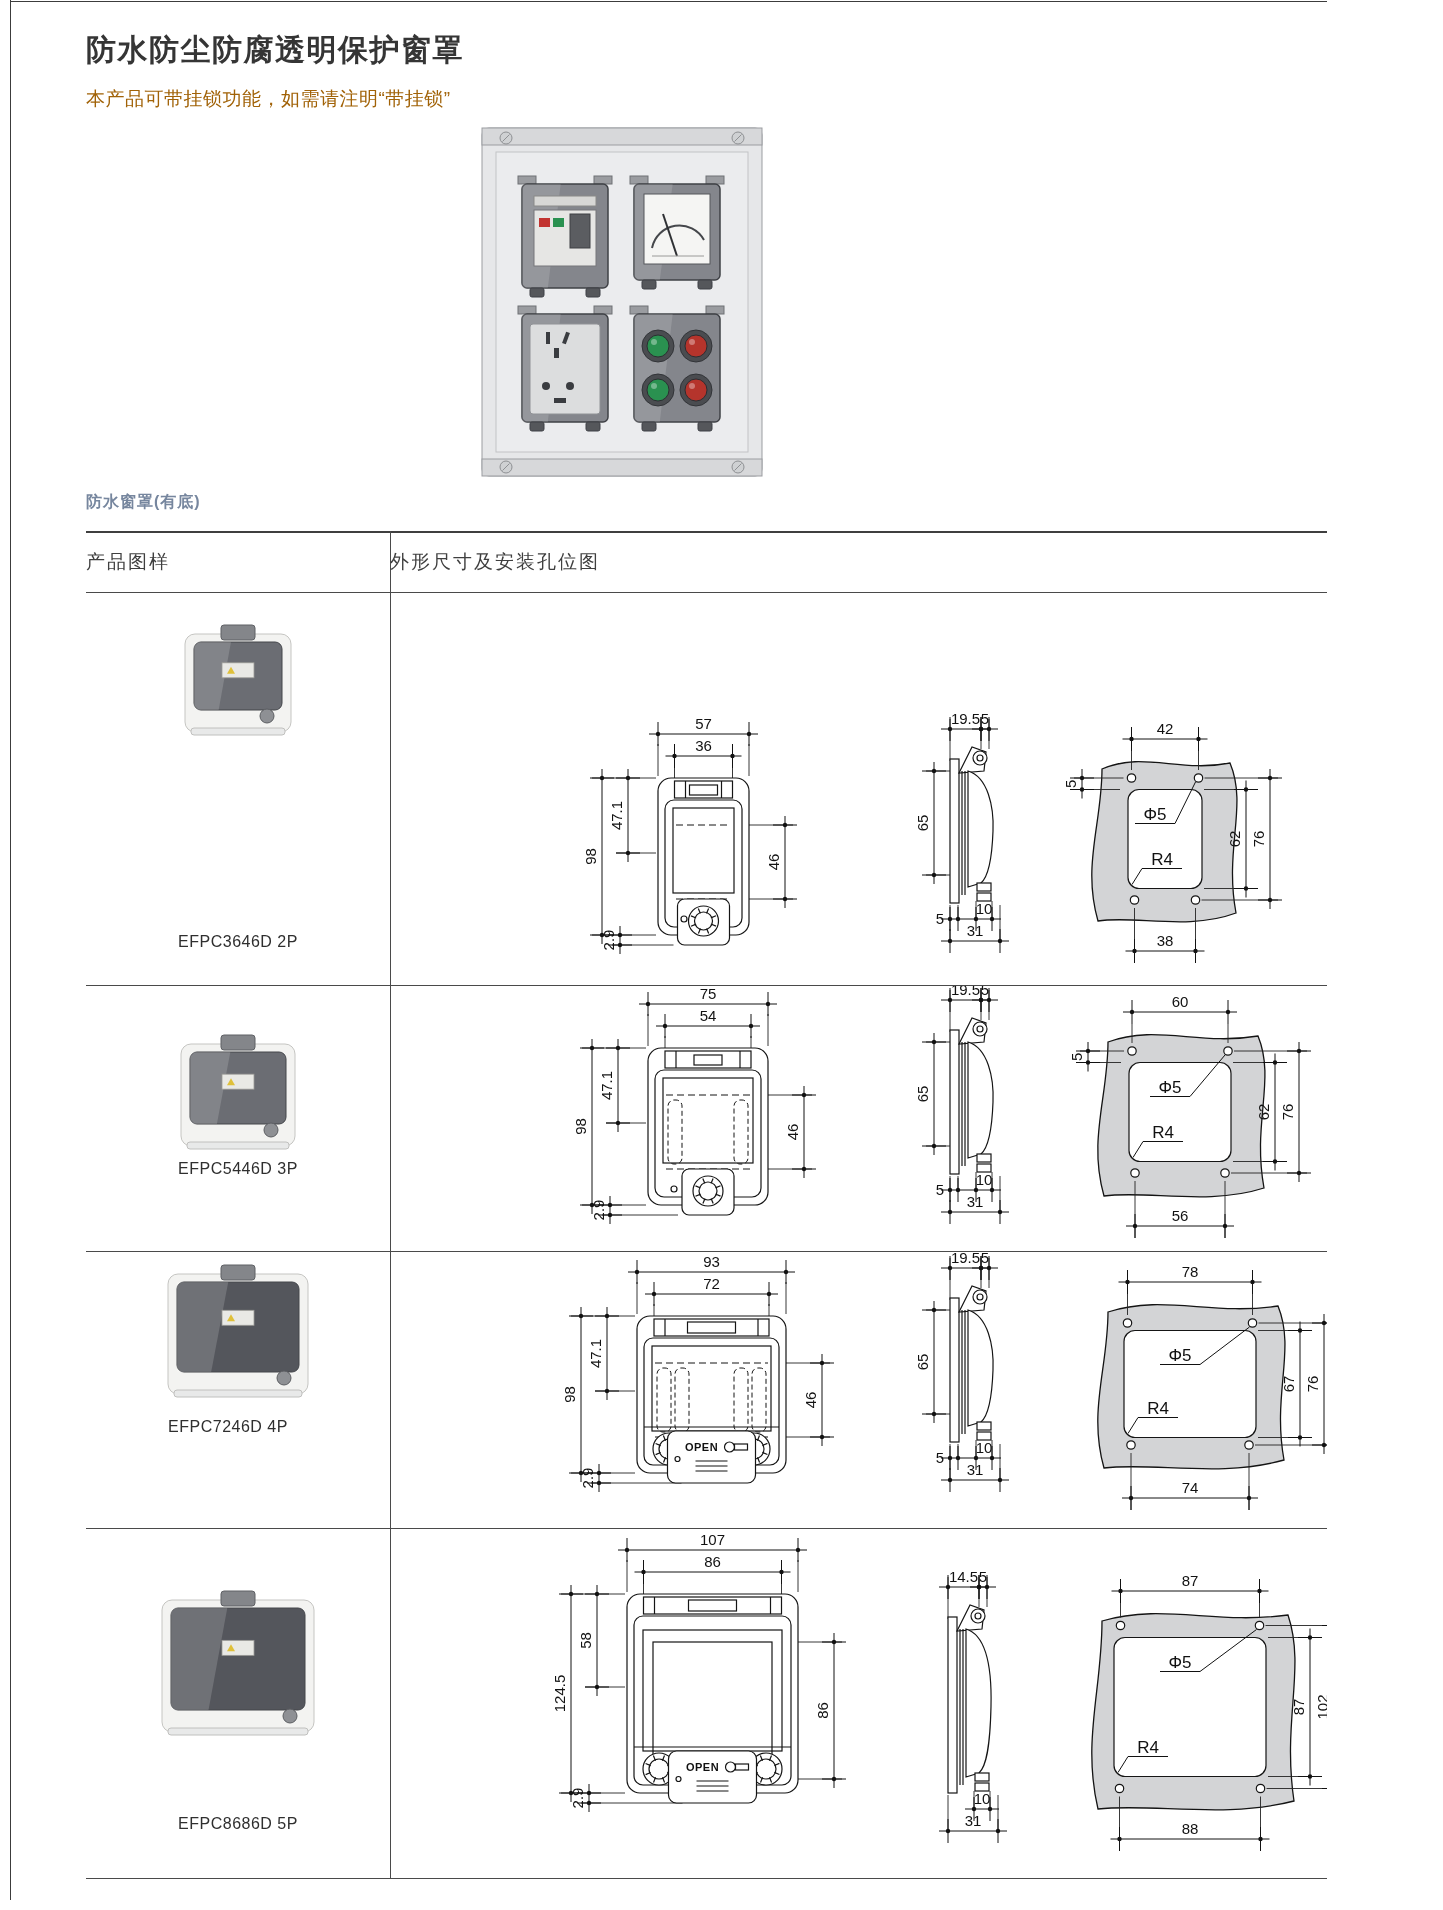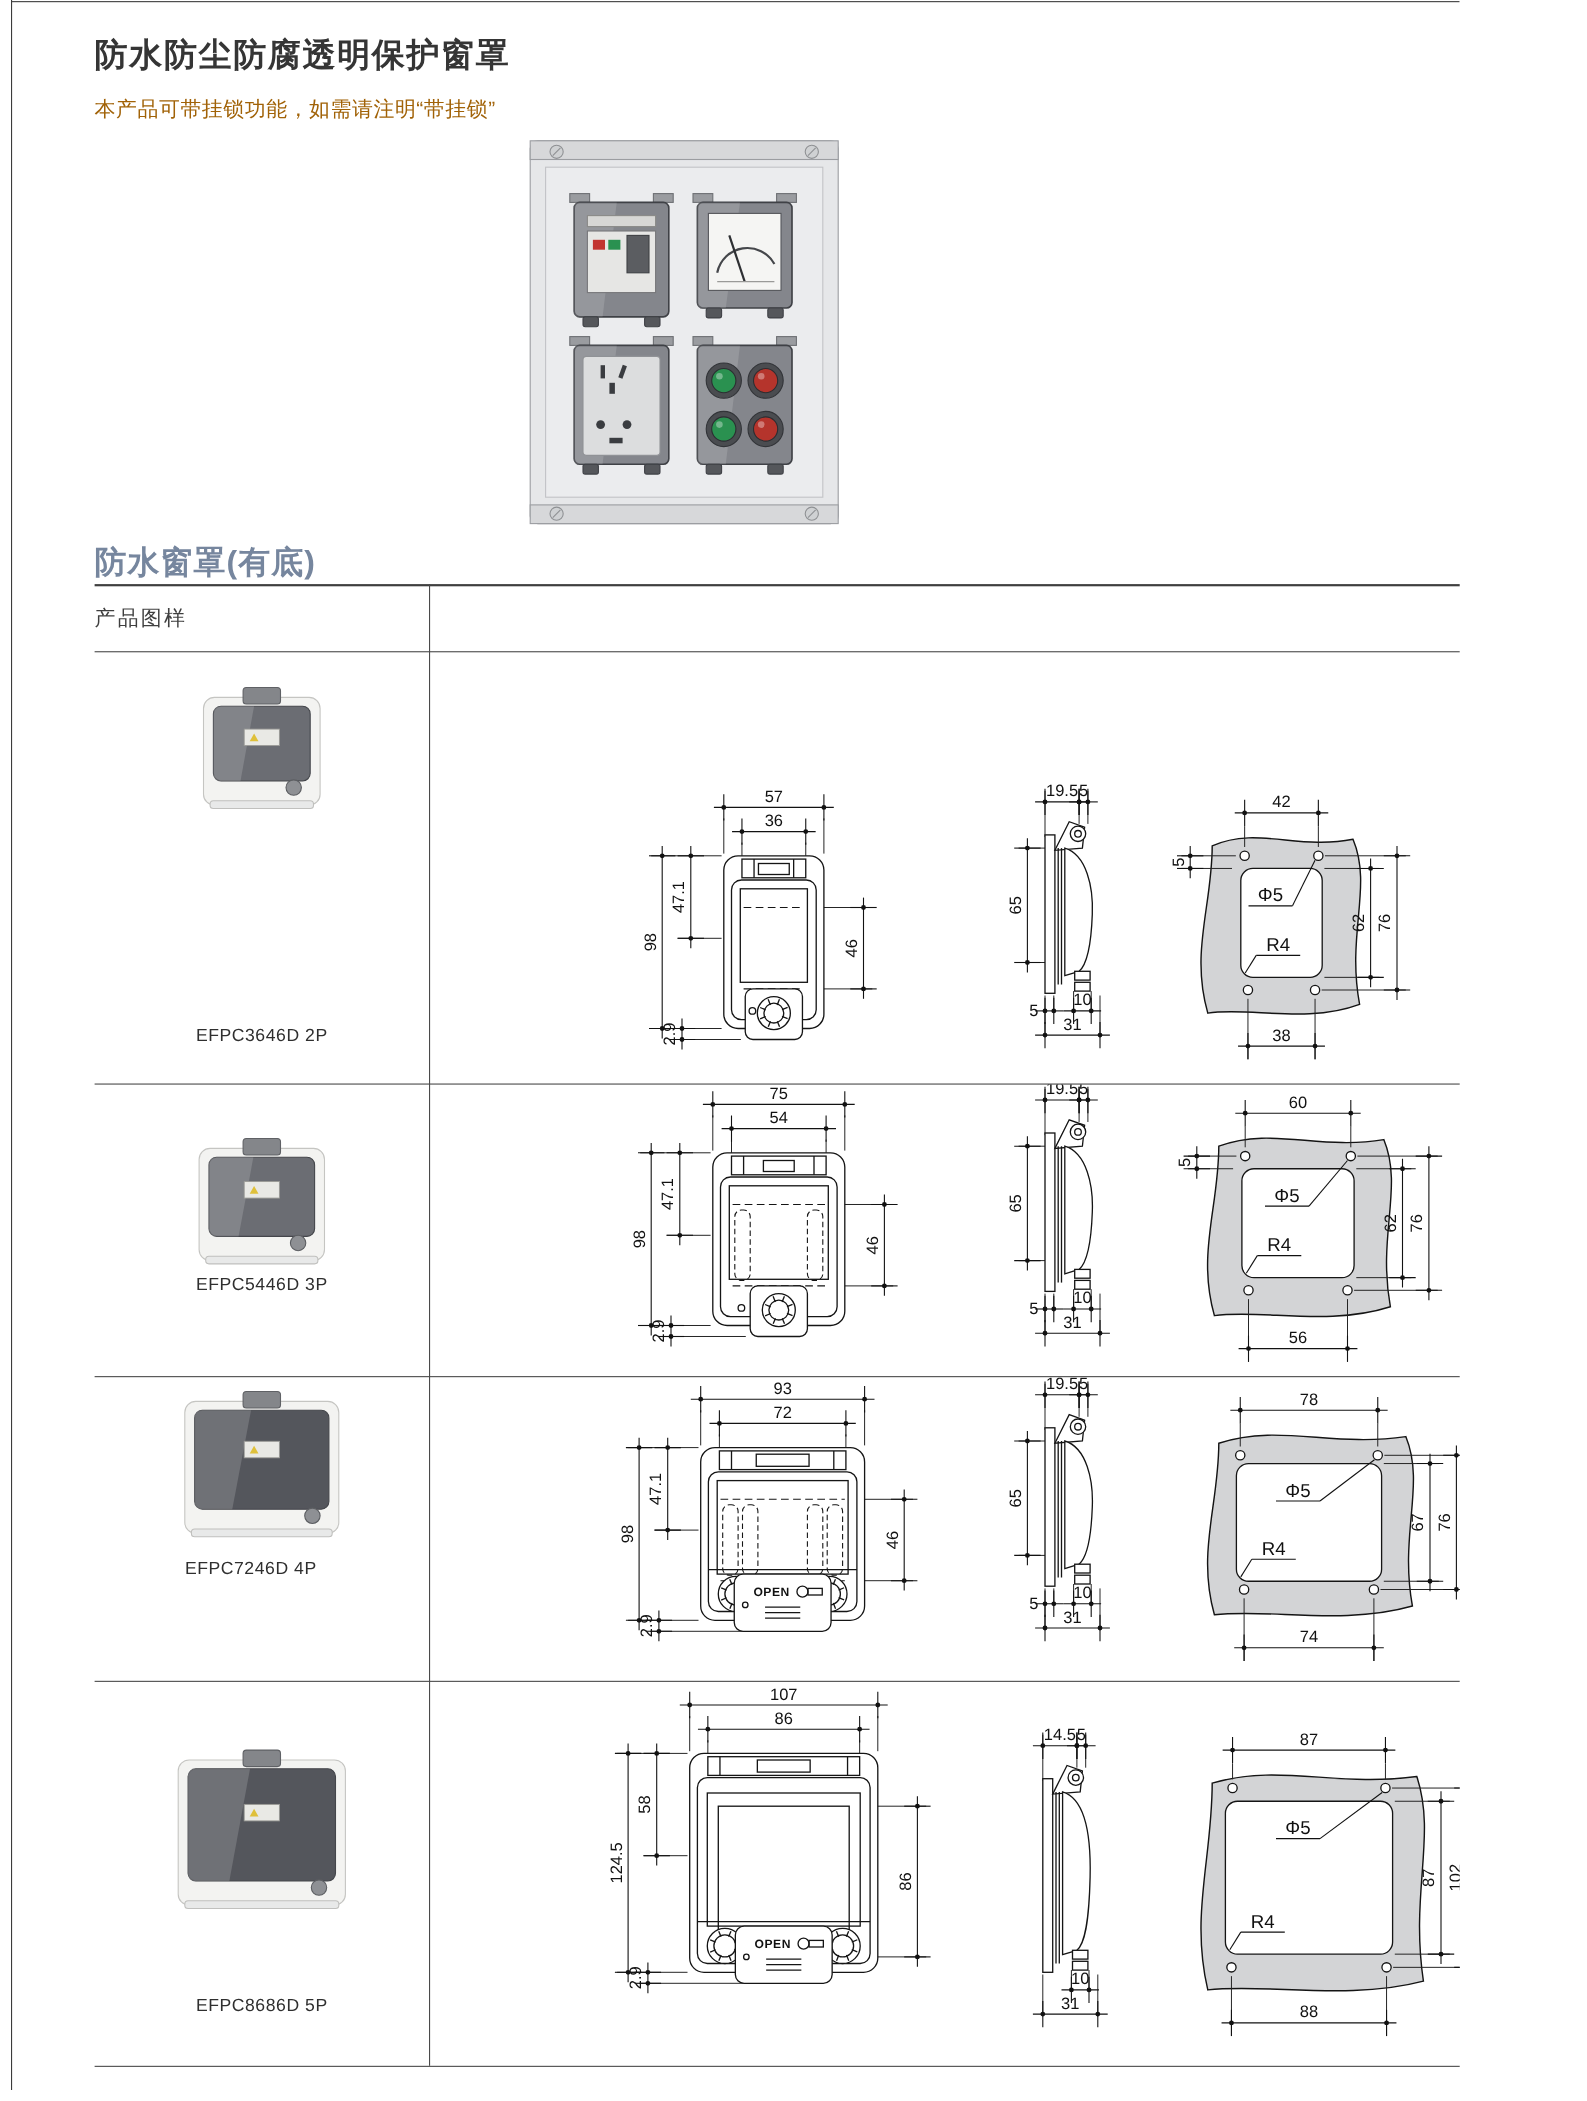--- a/index.html
+++ b/index.html
@@ -4,21 +4,21 @@
 <style>
   *{margin:0;padding:0;box-sizing:border-box}
   html,body{background:#fff}
   .page{position:relative;width:1327px;height:1910px;background:#ffffff;
         font-family:"Liberation Sans","DejaVu Sans",sans-serif;overflow:hidden}
   .borderL{position:absolute;left:10px;top:0;width:1px;height:1900px;background:#3c3c3c}
   .borderT{position:absolute;left:10px;top:1px;right:0;height:1px;background:#3c3c3c}
   .title{position:absolute;left:86px;top:30px;font-size:30px;font-weight:bold;color:#353535;letter-spacing:1.5px}
   .subtitle{position:absolute;left:86px;top:86px;font-size:19px;color:#a16207;letter-spacing:0.5px}
   .hero{position:absolute;left:466px;top:118px}
-  .section{position:absolute;left:86px;top:492px;font-size:29px;font-weight:bold;color:#76869e;letter-spacing:1px}
+  .section{position:absolute;left:86px;top:492px;font-size:16px;font-weight:bold;color:#76869e;letter-spacing:1px}
   .hline{position:absolute;background:#4a4a4a;height:1px}
   .hline.thick{height:2px;background:#3f3f3f}
   .vline{position:absolute;background:#4a4a4a;width:1px}
   .th{position:absolute;font-size:19px;color:#3f3f3f;text-align:left;letter-spacing:2px}
   .model{position:absolute;font-size:16px;color:#2f2f2f;letter-spacing:0.5px;white-space:nowrap;transform:translateX(-50%)}
   .thumb{position:absolute;transform:translateX(-50%)}
   .diagram{position:absolute;left:390px;width:1045px}
   svg text{font-family:"Liberation Sans","DejaVu Sans",sans-serif}
   .dim line{stroke:#121212;stroke-width:1}
   .dim circle{fill:#121212}
@@ -115,20 +115,21 @@
 
   <div class="hline thick" style="left:86px;top:531px;width:1349px"></div>
   <div class="hline" style="left:86px;top:592px;width:1349px"></div>
   <div class="hline" style="left:86px;top:985px;width:1349px"></div>
   <div class="hline" style="left:86px;top:1251px;width:1349px"></div>
   <div class="hline" style="left:86px;top:1528px;width:1349px"></div>
   <div class="hline" style="left:86px;top:1878px;width:1349px"></div>
   <div class="vline" style="left:390px;top:531px;height:1347px"></div>
 
   <div class="th" style="left:86px;top:549px;width:304px">产品图样</div>
+  <div class="th" style="left:390px;top:549px;width:1045px">外形尺寸及安装孔位图</div>
 
   <div class="thumb" style="left:238px;top:622px" id="thumb0"><svg width="118" height="120" viewBox="0 0 118 120">
         <rect x="6" y="12" width="106" height="98" rx="10" fill="#f3f3f1" stroke="#c5c5c2"></rect>
         <rect x="42" y="3" width="34" height="15" rx="3" fill="#84868a" stroke="#5f6165"></rect>
         <rect x="15" y="20" width="88" height="68" rx="7" fill="#6b6d73" stroke="#44464b"></rect>
         <polygon points="15,20 51.96,20 39.64,88 15,88" fill="#ffffff" opacity="0.16"></polygon>
         <rect x="43" y="40.800000000000004" width="32" height="15" fill="#e9e9e5" stroke="#9a9a96" stroke-width="0.8"></rect>
         <polygon points="48,51.800000000000004 52,44.800000000000004 56,51.800000000000004" fill="#dfc03a"></polygon>
         <circle cx="88" cy="94" r="7" fill="#8e9094" stroke="#5c5e62"></circle>
         <rect x="12" y="106" width="94" height="7" rx="3" fill="#e8e9e9" stroke="#c0c0be"></rect>

